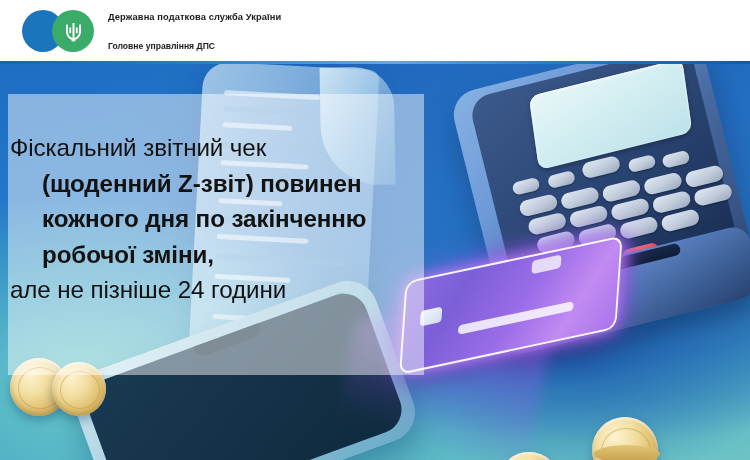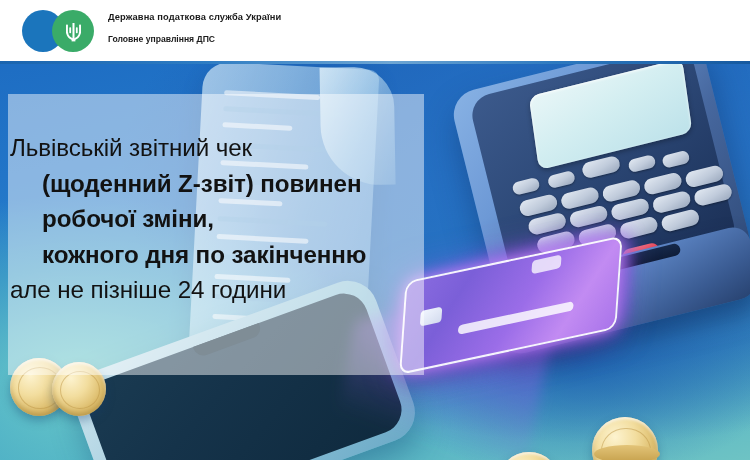--- a/index.html
+++ b/index.html
@@ -64,21 +64,21 @@
   }
   .hdr-line1 {
     font-size: 9.3px;
     font-weight: bold;
     color: #1a1a1a;
     letter-spacing: .1px;
     white-space: nowrap;
     line-height: 12px;
   }
   .hdr-line2 {
-    margin-top: 11px;
+    margin-top: 18px;
     font-size: 8.6px;
     font-weight: bold;
     color: #1a1a1a;
     line-height: 11.5px;
     white-space: nowrap;
   }
 
   .header-rule {
     position: absolute;
     left: 0; top: 61px;
@@ -461,21 +461,21 @@
 
     <div class="coin" style="left:10px;  top:296px; width:58px; height:58px;"></div>
     <div class="coin" style="left:52px;  top:300px; width:54px; height:54px;"></div>
     <div class="coin" style="left:592px; top:355px; width:66px; height:66px;"></div>
     <div class="coin-edge" style="left:594px; top:383px; width:66px; height:18px;"></div>
     <div class="coin" style="left:498px; top:390px; width:62px; height:62px;"></div>
 
     <div class="text-panel"></div>
 
     <div class="text-stack">
-      <div class="tline reg">Львівській звітний чек</div>
+      <div class="tline reg">Фіскальний звітний чек</div>
       <div class="tline bold">(щоденний Z-звіт) повинен</div>
+      <div class="tline bold">кожного дня по закінченню</div>
       <div class="tline bold">робочої зміни,</div>
-      <div class="tline bold">кожного дня по закінченню</div>
       <div class="tline reg">але не пізніше 24 години</div>
     </div>
 
   </div>
 </div>
 
 </body></html>

